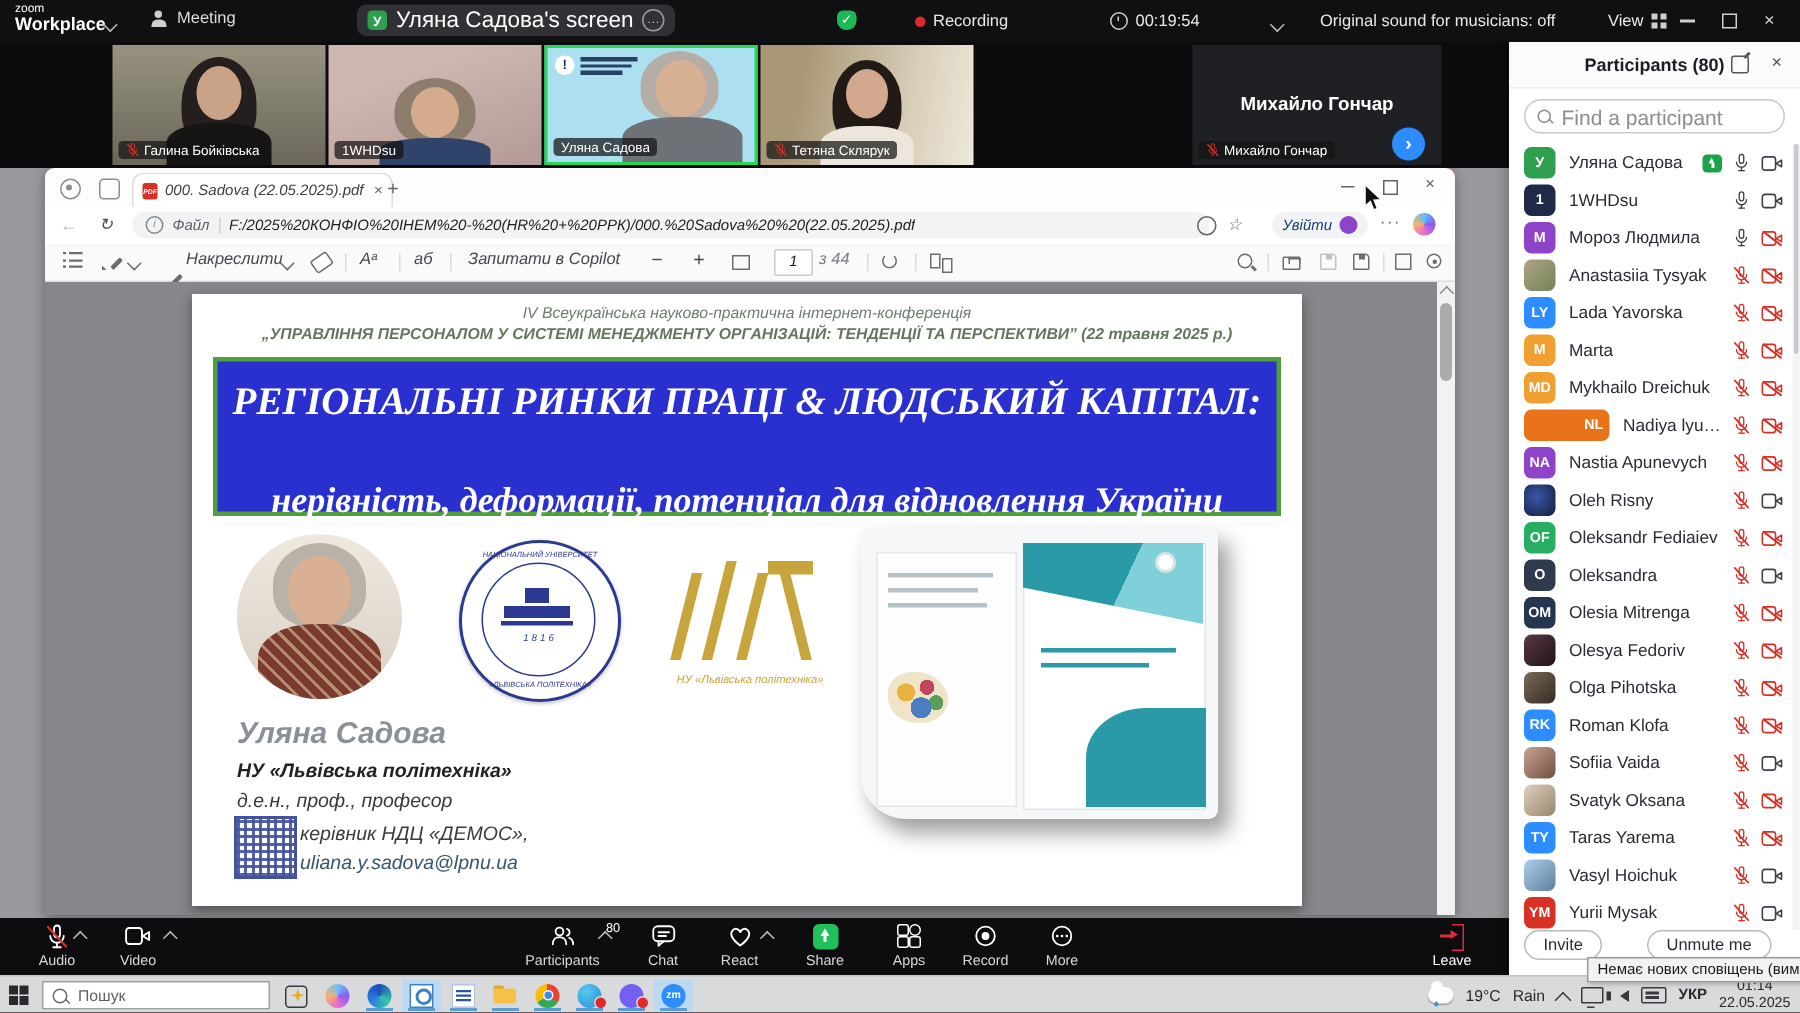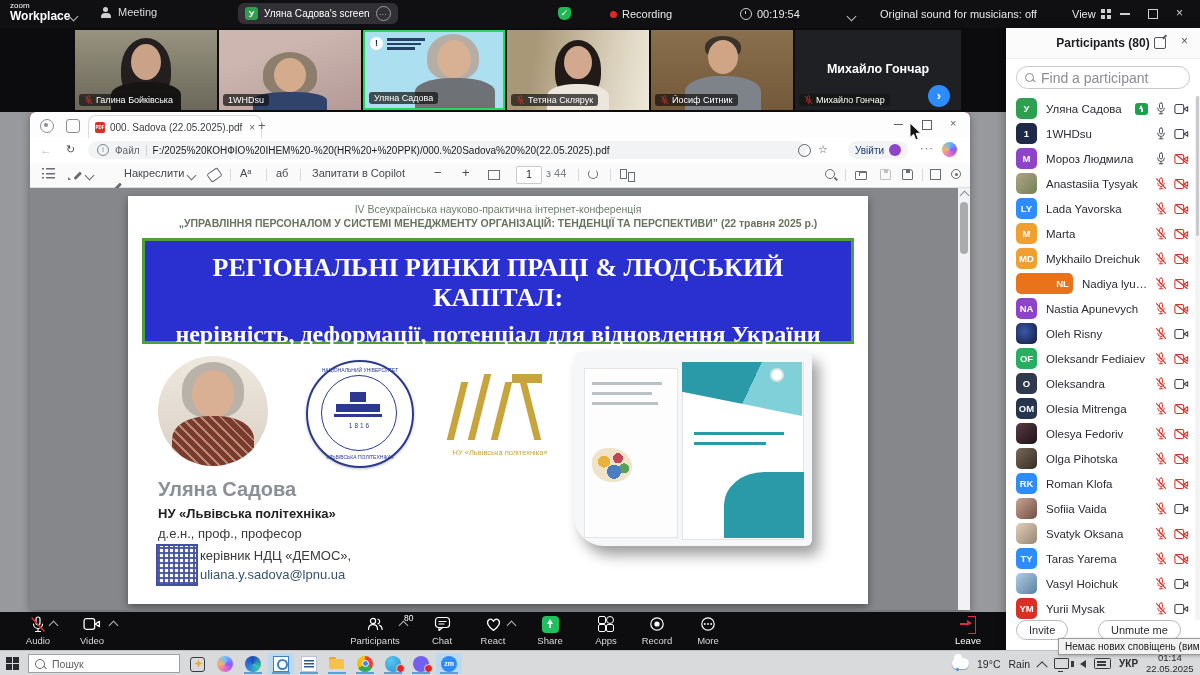--- a/index.html
+++ b/index.html
@@ -19,21 +19,21 @@
   #brand{left:10px;top:2px;line-height:1;}
   #brand .b1{font-size:8px;color:#fff;}
   #brand .b2{font-size:12px;font-weight:700;color:#fff;}
   #brand-chev{left:70px;top:13px;transform:rotate(225deg);}
   #meeting-tab{left:100px;top:6px;display:flex;align-items:center;gap:6px;font-size:11px;color:#ddd;}
   .ppl-ic{width:12px;height:11px;position:relative;}
   .ppl-ic::before{content:'';position:absolute;left:3px;top:0;width:5px;height:5px;border-radius:50%;background:#cfcfcf;}
   .ppl-ic::after{content:'';position:absolute;left:1px;top:6px;width:10px;height:5px;border-radius:4px 4px 0 0;background:#cfcfcf;}
   #screen-tab{left:238px;top:3px;height:21px;background:#313135;border-radius:6px;display:flex;align-items:center;padding:0 7px;gap:6px;}
   #screen-tab .av{width:13px;height:13px;border-radius:3px;background:#2e9e4f;color:#fff;font-size:9px;font-weight:700;display:flex;align-items:center;justify-content:center;}
-  #screen-tab .lbl{font-size:10px;color:#fff;}
+  #screen-tab .lbl{font-size:15px;color:#fff;}
   #screen-tab .more{width:13px;height:13px;border:1px solid #9a9aa0;border-radius:50%;color:#cfcfcf;font-size:8px;line-height:11px;text-align:center;letter-spacing:.5px;}
   #shield{left:558px;top:7px;width:13px;height:13px;background:#1db954;border-radius:4px 4px 6px 6px;color:#fff;font-size:9px;line-height:13px;text-align:center;}
   #rec{left:610px;top:8px;display:flex;align-items:center;gap:5px;font-size:11px;color:#e8e8ea;}
   #rec .dot{width:7px;height:7px;border-radius:50%;background:#e02828;}
   #timer-wrap{left:740px;top:8px;display:flex;align-items:center;gap:5px;font-size:11px;color:#e8e8ea;}
   .clock-ic{width:10px;height:10px;border:1px solid #cfcfcf;border-radius:50%;position:relative;}
   .clock-ic::after{content:'';position:absolute;left:4px;top:2px;width:1px;height:3px;background:#cfcfcf;}
   #timer-chev{left:848px;top:13px;transform:rotate(225deg);}
   #orig-sound{left:880px;top:8px;font-size:11px;color:#e8e8ea;}
   #view-btn{left:1072px;top:8px;display:flex;gap:5px;align-items:center;font-size:11px;color:#e8e8ea;}
@@ -76,21 +76,21 @@
   #tile4 .bod{left:40px;top:54px;width:62px;height:26px;background:#ece6dc;}
   #tile5{left:651px;background:linear-gradient(#8a6f4e,#74593a);}
   #tile5 .hair{left:54px;top:6px;width:36px;height:22px;background:#3a332c;}
   #tile5 .head{left:57px;top:10px;width:30px;height:34px;background:#d0a586;}
   #tile5 .bod{left:34px;top:46px;width:76px;height:34px;background:#7e838a;}
   #tile6{left:795px;background:#1f2023;width:166px;}
   #tile6 .bigname{position:absolute;left:0;right:0;top:32px;text-align:center;color:#fff;font-size:12.5px;font-weight:700;}
   #next-btn{left:928px;top:57px;width:22px;height:22px;border-radius:50%;background:#2d8cff;color:#fff;font-size:13px;font-weight:700;text-align:center;line-height:21px;z-index:31;}
 
   
-  #browser{left:30px;top:112px;width:940px;height:498px;background:#b91c1c;border-radius:6px 6px 0 0;box-shadow:0 2px 8px rgba(0,0,0,.35);z-index:10;}
+  #browser{left:30px;top:112px;width:940px;height:498px;background:#b91c1c;border-radius:6px 6px 0 0;box-shadow:0 2px 8px rgba(0,0,0,.35);z-index:10;font-style:italic;}
   #tabstrip{position:absolute;left:0;top:0;width:100%;height:26px;background:#fdfdfd;border-radius:6px 6px 0 0;border-bottom:1px solid #e4e6e8;}
   .tsic{position:absolute;top:7px;width:12px;height:12px;border:1.3px solid #8a8d91;border-radius:3px;}
   #tsic1{left:10px;border-radius:50%;}
   #tsic1::after{content:'';position:absolute;left:2.5px;top:2.5px;width:4px;height:4px;border-radius:50%;background:#8a8d91;}
   #tsic2{left:36px;}
   #tab{position:absolute;left:58px;top:3px;width:160px;height:23px;background:#fff;border:1px solid #dadce0;border-bottom:none;border-radius:8px 8px 0 0;display:flex;align-items:center;padding:0 6px;gap:5px;}
   #tab .pdfic{width:10px;height:11px;background:#d93025;border-radius:2px;color:#fff;font-size:4.5px;font-weight:700;text-align:center;line-height:11px;}
   #tab .t{font-size:10px;color:#3c4043;white-space:nowrap;overflow:hidden;flex:1;}
   #tab .x{font-size:10px;color:#5f6368;}
   #newtab{position:absolute;left:228px;top:6px;font-size:13px;color:#5f6368;}
@@ -391,34 +391,20 @@
       <div class="nametag">
         <svg class="ic muted" width="9" height="10" viewBox="0 0 16 17" style="color:#e02828">
             <rect x="6" y="1" width="4" height="8" rx="2"></rect>
             <path d="M3.5 8a4.5 4.5 0 0 0 9 0"></path>
             <line x1="8" y1="13" x2="8" y2="15.5"></line>
             <line class="slash" x1="2" y1="2" x2="14" y2="15"></line>
           </svg>
         <span>Тетяна Склярук</span>
       </div>
     </div>
-    <div id="tile5" class="tile">
-      <div class="hair"></div>
-        <div class="head"></div>
-        <div class="bod"></div>
-      <div class="nametag">
-        <svg class="ic muted" width="9" height="10" viewBox="0 0 16 17" style="color:#e02828">
-            <rect x="6" y="1" width="4" height="8" rx="2"></rect>
-            <path d="M3.5 8a4.5 4.5 0 0 0 9 0"></path>
-            <line x1="8" y1="13" x2="8" y2="15.5"></line>
-            <line class="slash" x1="2" y1="2" x2="14" y2="15"></line>
-          </svg>
-        <span>Йосиф Ситник</span>
-      </div>
-    </div>
     <div id="tile6" class="tile">
       <div class="bigname">Михайло Гончар</div>
       <div class="nametag">
         <svg class="ic muted" width="9" height="10" viewBox="0 0 16 17" style="color:#e02828">
             <rect x="6" y="1" width="4" height="8" rx="2"></rect>
             <path d="M3.5 8a4.5 4.5 0 0 0 9 0"></path>
             <line x1="8" y1="13" x2="8" y2="15.5"></line>
             <line class="slash" x1="2" y1="2" x2="14" y2="15"></line>
           </svg>
         <span>Михайло Гончар</span>

